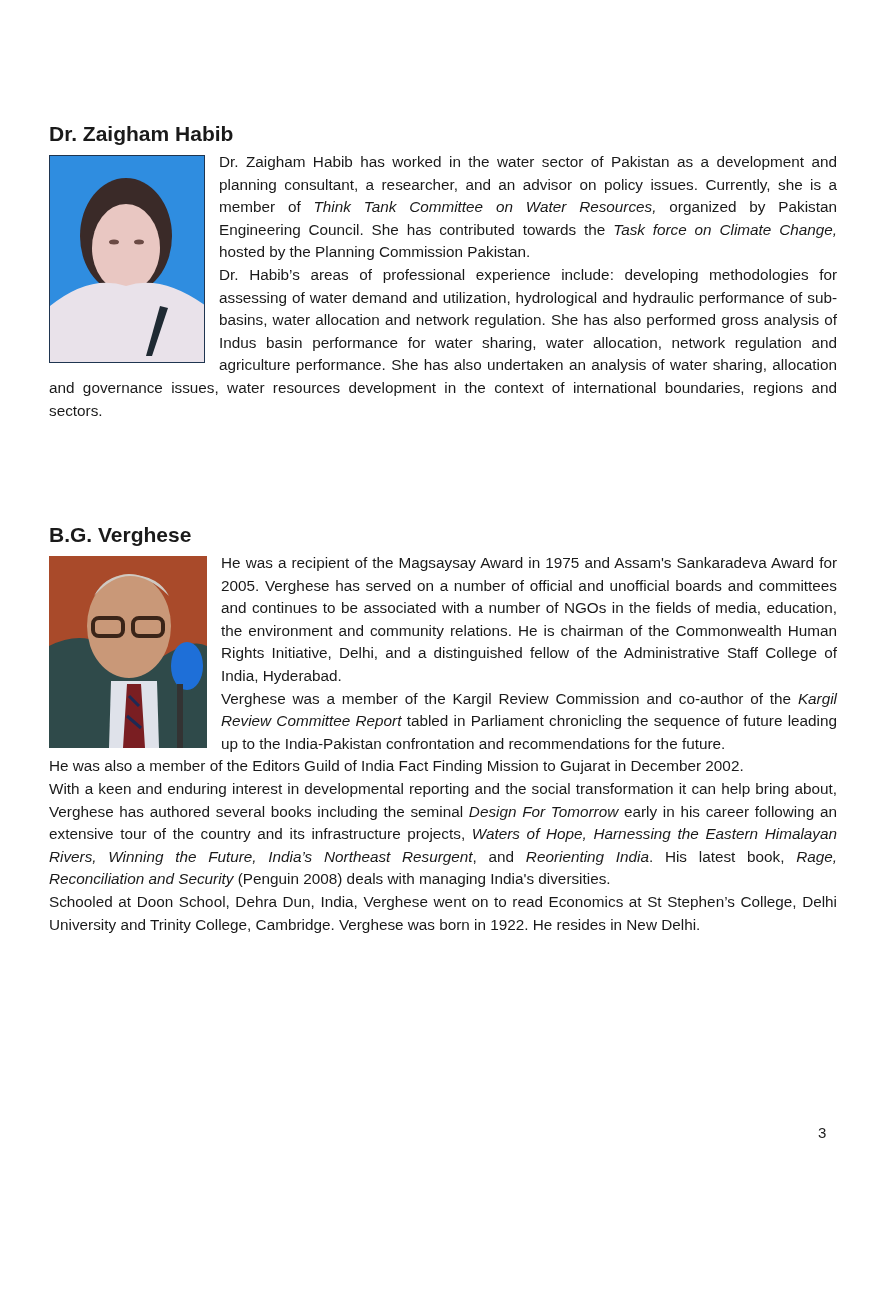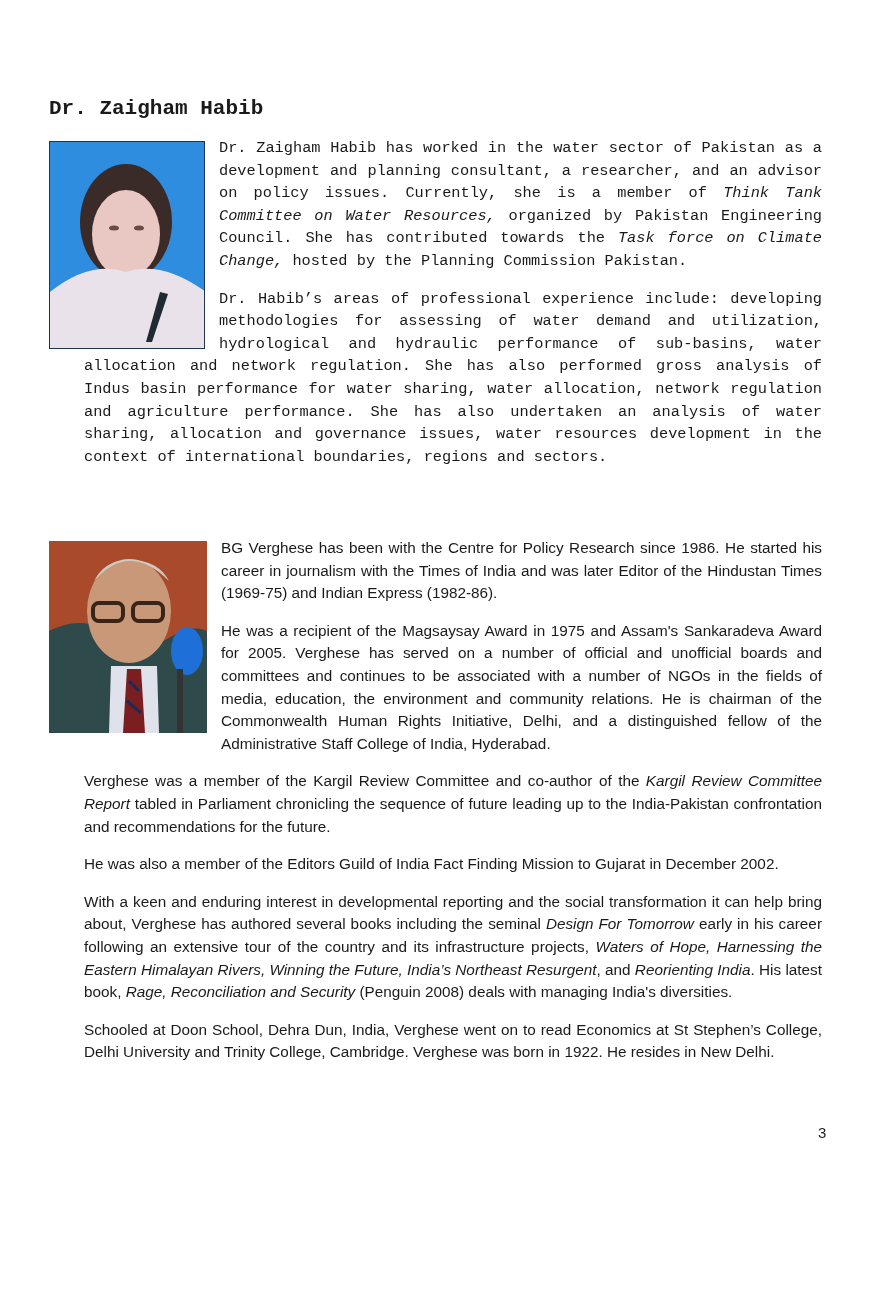--- a/index.html
+++ b/index.html
@@ -11,21 +11,21 @@
   .page { position: absolute; left: 0; top: 0; width: 894px; height: 1292px; }
   .bio { position: absolute; left: 49px; width: 788px; }
   .bio h2 {
     margin: 0; font-size: 21px; font-weight: bold; color: #1a1a1a;
     letter-spacing: 0; line-height: 26px;
   }
   .bio .body {
     font-size: 15.3px; line-height: 22.6px; text-align: justify;
     margin-top: 4px;
   }
-  .bio .body p { margin: 15px; padding-left: 20px; }
+  .bio .body p { margin: 0; }
   .bio .photo {
     float: left; margin-right: 14px; margin-bottom: 4px;
     position: relative; overflow: hidden;
   }
   .photo-habib {
     width: 156px; height: 208px; margin-top: 4px;
     background: #2f8de0; border: 1.5px solid #1f3550; box-sizing: border-box;
   }
   .photo-verghese {
     width: 158px; height: 192px; margin-top: 4px;
@@ -34,59 +34,59 @@
   em { font-style: italic; }
   .page-number {
     position: absolute; left: 818px; top: 1124px; font-size: 15px; color: #222;
   }
 </style>
 </head>
 <body>
 
 <div class="page">
 
-  <section class="bio" style="top:96px;font-family:Liberation Mono, monospace;">
+  <section class="bio" style="top:121px;">
     <h2>Dr. Zaigham Habib</h2>
     <div class="body">
       <div class="photo photo-habib">
         <svg width="156" height="208" viewBox="0 0 156 208">
           <rect x="0" y="0" width="156" height="208" fill="#2f8de0"></rect>
           <ellipse cx="76" cy="80" rx="46" ry="58" fill="#3a2a28"></ellipse>
           <ellipse cx="76" cy="92" rx="34" ry="44" fill="#e9c7c2"></ellipse>
           <path d="M0 208 L0 150 Q40 118 76 130 Q112 118 156 150 L156 208 Z" fill="#e9e2ea"></path>
           <path d="M110 150 L118 152 L102 200 L96 200 Z" fill="#1f2a33"></path>
           <ellipse cx="64" cy="86" rx="5" ry="2.5" fill="#6b4a44"></ellipse>
           <ellipse cx="89" cy="86" rx="5" ry="2.5" fill="#6b4a44"></ellipse>
         </svg>
       </div>
       <p><span>Dr. Zaigham Habib has worked in the water sector of Pakistan as a development and planning consultant, a researcher, and an advisor on policy issues. Currently, she is a  member of </span><em>Think Tank Committee on Water Resources,</em><span> organized by Pakistan Engineering Council. She has contributed towards the </span><em>Task force on Climate Change,</em><span> hosted by the Planning Commission Pakistan.</span></p>
       <p> Dr. Habib’s areas of professional experience include: developing methodologies for assessing of water demand and utilization, hydrological and hydraulic performance of sub-basins, water allocation and network regulation. She has also performed gross analysis of Indus basin performance for water sharing, water allocation, network regulation and agriculture performance. She has also undertaken an analysis of water sharing, allocation and governance issues, water resources development in the context of international boundaries, regions and sectors.</p>
     </div>
   </section>
 
   <section class="bio" style="top:522px;">
+    <h2>B.G. Verghese</h2>
     <div class="body">
       <div class="photo photo-verghese">
         <svg width="158" height="192" viewBox="0 0 158 192">
           <rect x="0" y="0" width="158" height="192" fill="#a94a2a"></rect>
           <path d="M0 90 Q40 70 70 100 L100 110 Q140 80 158 90 L158 192 L0 192 Z" fill="#2f4a4a"></path>
           <ellipse cx="80" cy="70" rx="42" ry="52" fill="#c99878"></ellipse>
           <path d="M45 40 Q80 0 120 40 Q110 20 80 18 Q55 20 45 40 Z" fill="#cfc9c2"></path>
           <rect x="44" y="62" width="30" height="18" rx="6" fill="none" stroke="#3a2418" stroke-width="4"></rect>
           <rect x="84" y="62" width="30" height="18" rx="6" fill="none" stroke="#3a2418" stroke-width="4"></rect>
           <path d="M62 125 L108 125 L110 192 L60 192 Z" fill="#dfe2ea"></path>
           <path d="M78 128 L92 128 L96 192 L74 192 Z" fill="#7a1e22"></path>
           <path d="M80 140 L90 150 M78 160 L92 172" stroke="#1d2a55" stroke-width="3"></path>
           <ellipse cx="138" cy="110" rx="16" ry="24" fill="#1e6fd8"></ellipse>
           <rect x="128" y="128" width="6" height="64" fill="#333"></rect>
         </svg>
       </div>
-      <p>BG Verghese has been with the Centre for Policy Research since 1986. He started his career in journalism with the Times of India and was later Editor of the Hindustan Times (1969-75) and Indian Express (1982-86).</p>
       <p>He was a recipient of the Magsaysay Award in 1975 and Assam's Sankaradeva Award for 2005. Verghese has served on a number of official and unofficial boards and committees and continues to be associated with a number of NGOs in the fields of media, education, the environment and community relations. He is chairman of the Commonwealth Human Rights Initiative, Delhi, and a distinguished fellow of the Administrative Staff College of India, Hyderabad.</p>
-      <p><span>Verghese was a member of the Kargil Review Committee and co-author of the </span><em>Kargil Review Committee Report</em><span> tabled in Parliament chronicling the sequence of future leading up to the India-Pakistan confrontation and recommendations for the future.</span></p>
+      <p><span>Verghese was a member of the Kargil Review Commission and co-author of the </span><em>Kargil Review Committee Report</em><span> tabled in Parliament chronicling the sequence of future leading up to the India-Pakistan confrontation and recommendations for the future.</span></p>
       <p>He was also a member of the Editors Guild of India Fact Finding Mission to Gujarat in December 2002.</p>
       <p><span>With a keen and enduring interest in developmental reporting and the social transformation it can help bring about, Verghese has authored several books including the seminal </span><em>Design For Tomorrow</em><span> early in his career following an extensive tour of the country and its infrastructure projects, </span><em>Waters of Hope, Harnessing the Eastern Himalayan Rivers, Winning the Future, India’s Northeast Resurgent</em><span>, and </span><em>Reorienting India</em><span>. His latest book, </span><em>Rage, Reconciliation and Security</em><span> (Penguin 2008) deals with managing India's diversities.</span></p>
       <p>Schooled at Doon School, Dehra Dun, India, Verghese went on to read Economics at St Stephen’s College, Delhi University and Trinity College, Cambridge. Verghese was born in 1922. He resides in New Delhi.</p>
     </div>
   </section>
 
   <div class="page-number">3</div>
 </div>
 
 </body></html>

